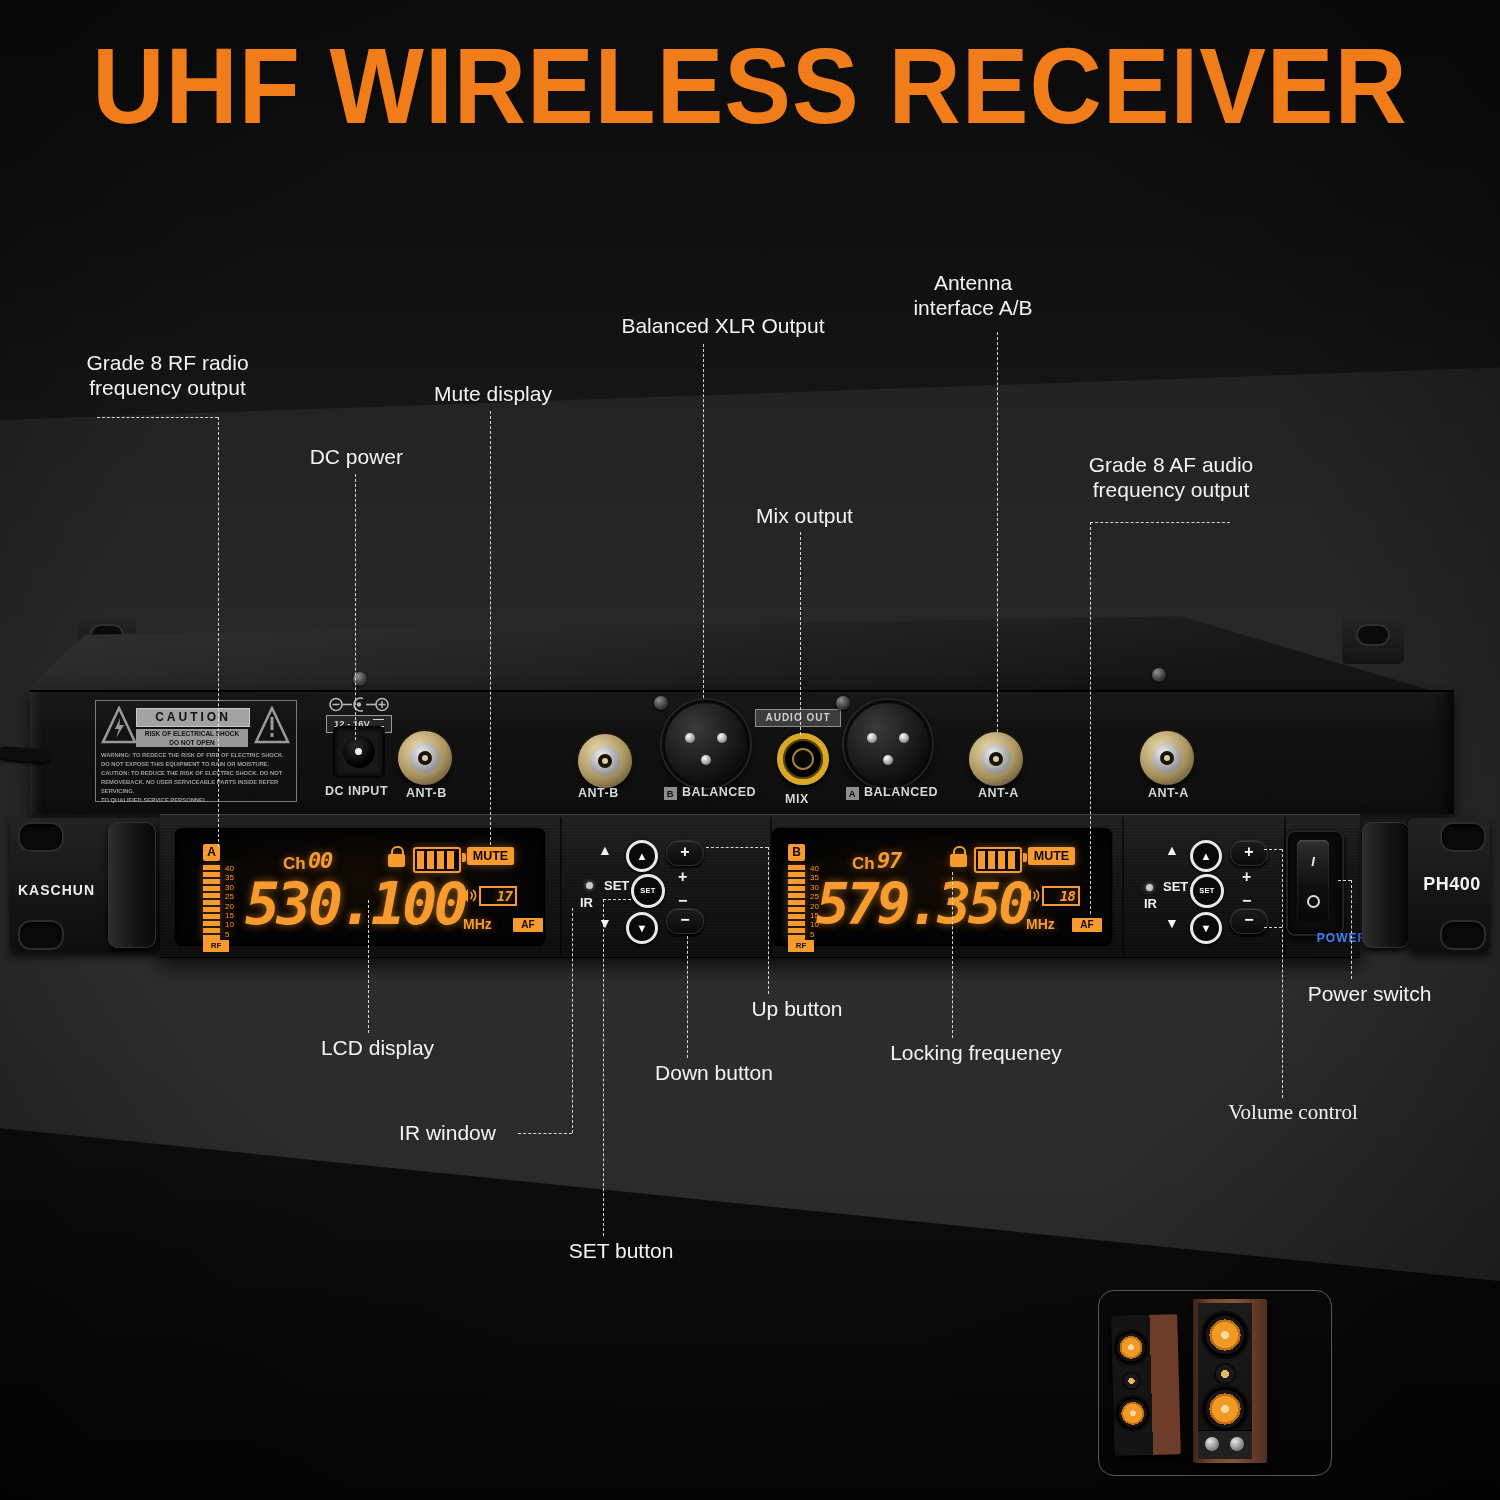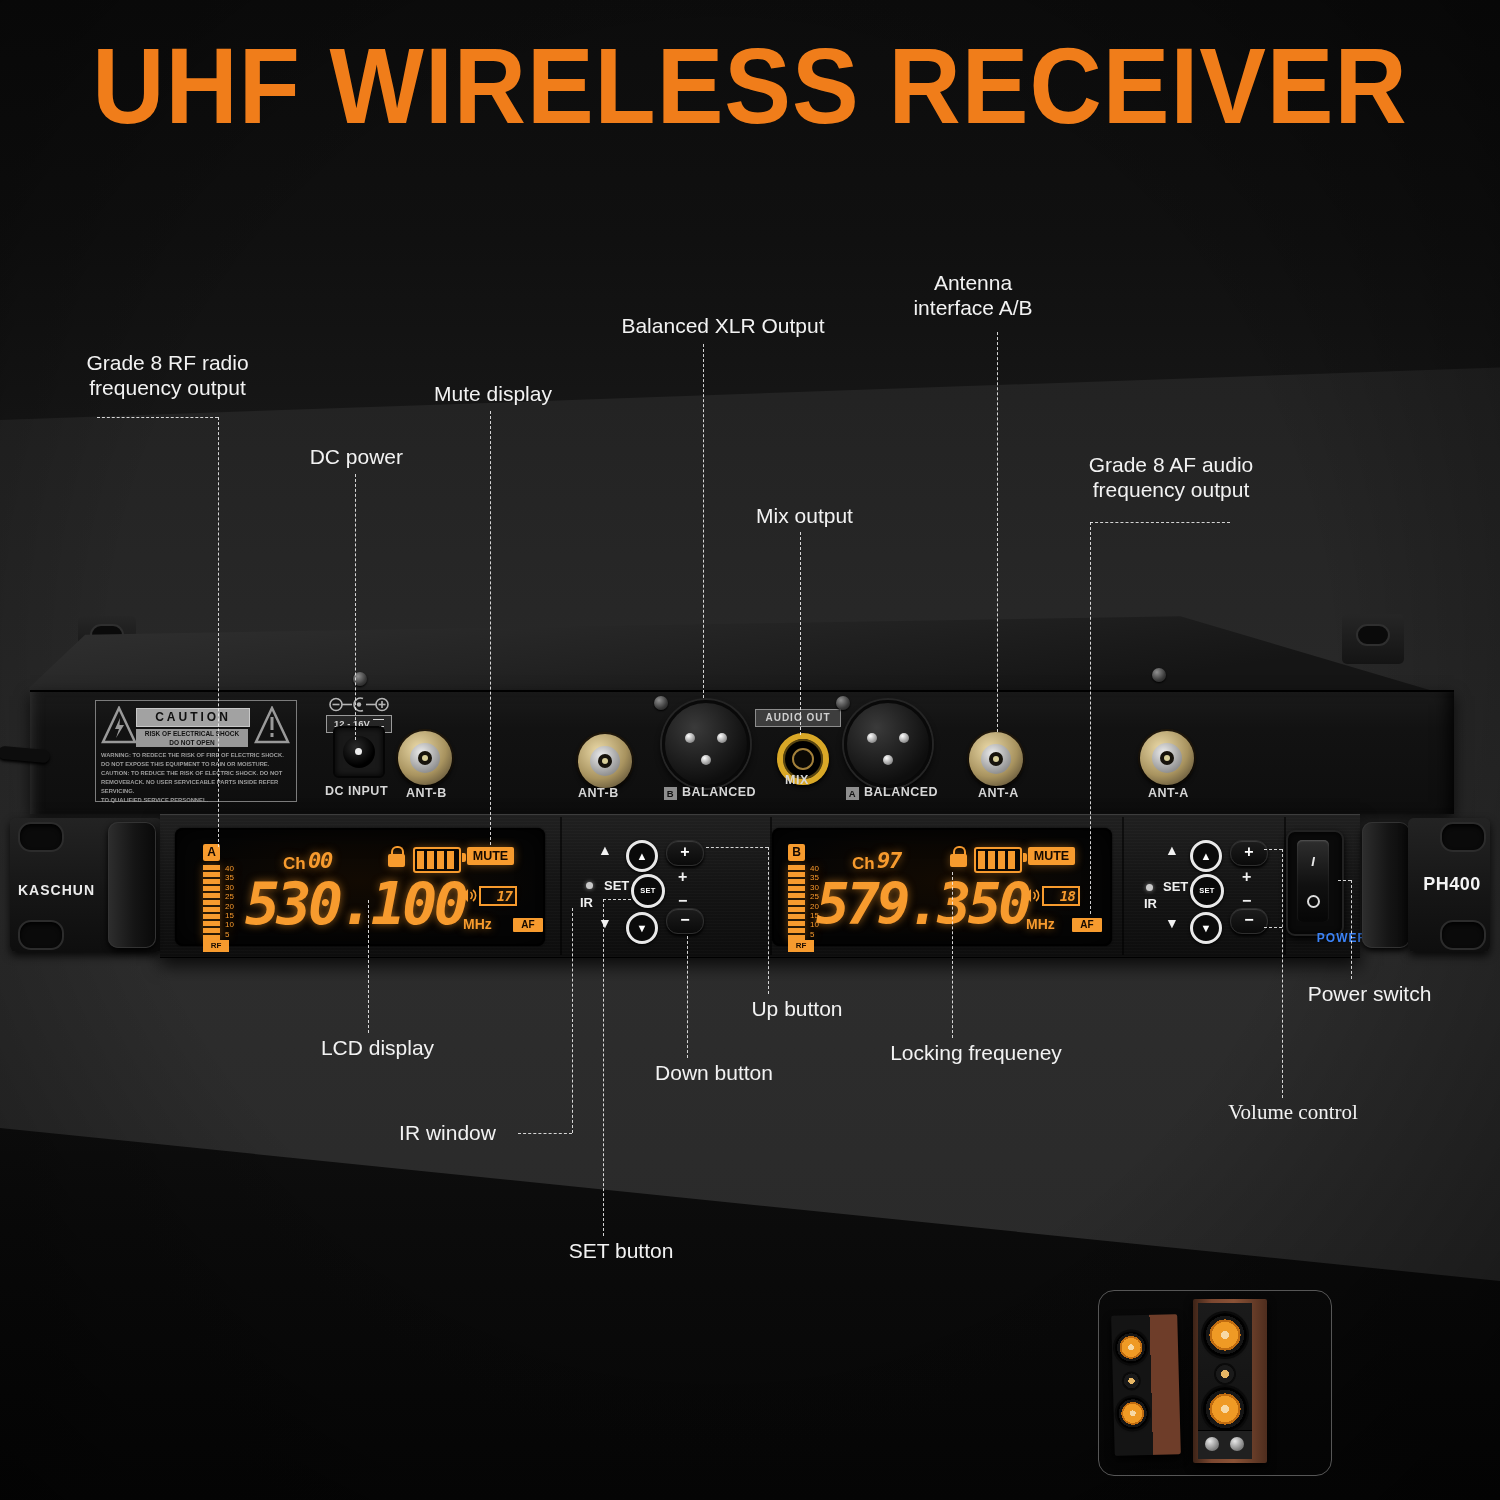--- a/index.html
+++ b/index.html
@@ -222,21 +222,21 @@
       <div class="pin" style="left:20px;top:30px;"></div>
       <div class="pin" style="left:52px;top:30px;"></div>
       <div class="pin" style="left:36px;top:52px;"></div>
     </div>
     <div class="bp-label" style="left:636px;top:175px;"><span class="badge-sq">B</span><span>BALANCED</span></div>
 
     <div class="audio-out">AUDIO OUT</div>
     <div class="rca">
         <div class="in"></div>
       </div>
-    <div class="bp-label" style="left:757px;top:163px;">MIX</div>
+    <div class="bp-label" style="left:757px;top:182px;">MIX</div>
 
     <div class="screw" style="left:808px;top:86px;"></div>
     <div class="screw" style="left:876px;top:158px;"></div>
     <div class="xlr" style="left:816px;top:90px;">
       <div class="pin" style="left:20px;top:30px;"></div>
       <div class="pin" style="left:52px;top:30px;"></div>
       <div class="pin" style="left:36px;top:52px;"></div>
     </div>
     <div class="bp-label" style="left:818px;top:175px;"><span class="badge-sq">A</span><span>BALANCED</span></div>
 

